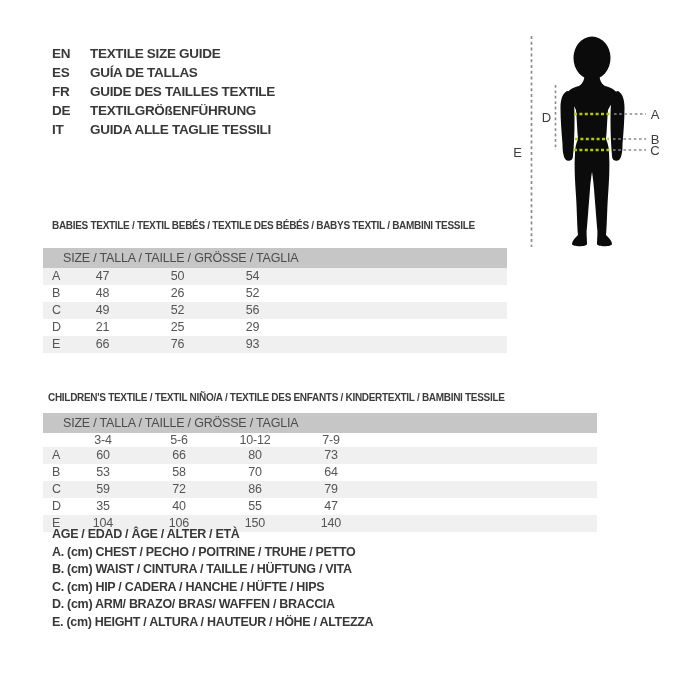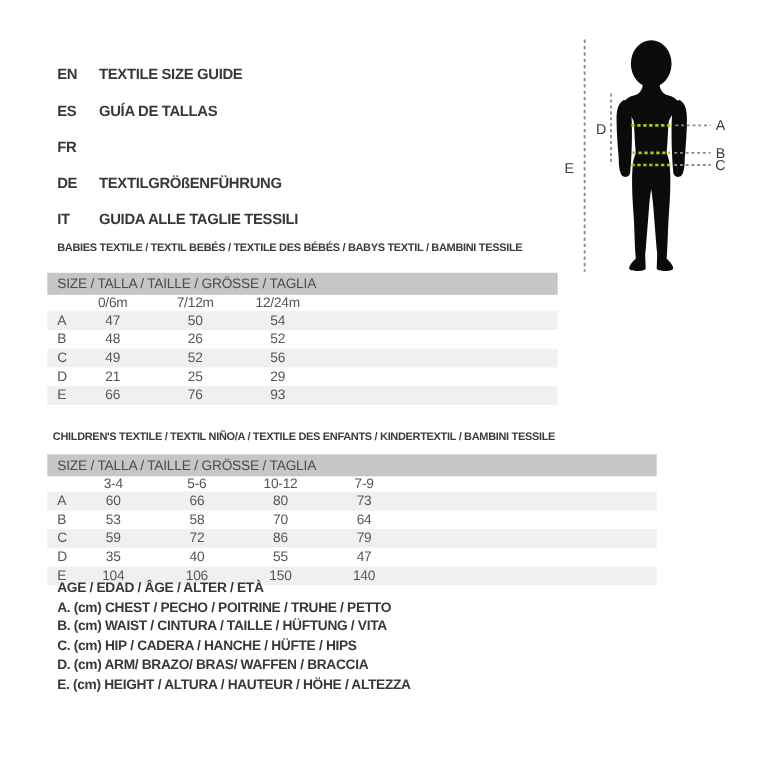--- a/index.html
+++ b/index.html
@@ -9,30 +9,30 @@
     font-family: "Liberation Sans", sans-serif;
     color: #3c3c3c;
     position: relative;
     overflow: hidden;
   }
   .abs { position: absolute; }
 
   
   .lang { left: 52px; top: 44px; }
   .lang-row { display: flex; height: 19px; align-items: center;
-              font-size: 13.5px; font-weight: bold; letter-spacing: -0.3px; color: #383838; margin-top: 14px; }
+              font-size: 13.5px; font-weight: bold; letter-spacing: -0.3px; color: #383838; }
   .lang-code { width: 38px; }
 
   
   .section-title { font-size: 10px; font-weight: bold; letter-spacing: -0.3px;
                    color: #3c3c3c; white-space: nowrap; }
 
   
   .size-table { font-size: 12.5px; color: #555555; letter-spacing: -0.2px; }
-  .size-bar { height: 20px; line-height: 20px; padding-left: 9px;
+  .size-bar { height: 20px; line-height: 20px; padding-left: 20px;
               background: var(--header_bar_bg, #c6c6c6); color: #4c4c4c; }
   .trow { display: grid; height: 17px; }
   .thead-row { height: 15px; }
   .babies-grid { grid-template-columns: 22px 75px 75px 75px; }
   .children-grid { grid-template-columns: 22px 76px 76px 76px 76px; }
   .tcell { text-align: center; line-height: 17px; }
   .thead-row .tcell { line-height: 15px; }
   .tcell.label { text-align: left; padding-left: 9px; }
   .stripe { background: var(--row_stripe_bg, #f0f0f0); }
 
@@ -52,20 +52,21 @@
   <div class="lang-row">
     <span class="lang-code">EN</span>
     <span>TEXTILE SIZE GUIDE</span>
   </div>
   <div class="lang-row">
     <span class="lang-code">ES</span>
     <span>GUÍA DE TALLAS</span>
   </div>
   <div class="lang-row">
     <span class="lang-code">FR</span>
+    <span>GUIDE DES TAILLES TEXTILE</span>
   </div>
   <div class="lang-row">
     <span class="lang-code">DE</span>
     <span>TEXTILGRÖßENFÜHRUNG</span>
   </div>
   <div class="lang-row">
     <span class="lang-code">IT</span>
     <span>GUIDA ALLE TAGLIE TESSILI</span>
   </div>
 </div>
@@ -138,26 +139,20 @@
 
   <line x1="69" y1="125" x2="106" y2="125" stroke-width="2.4" stroke-dasharray="3 2.4" stroke="#b6c802"></line>
   <line x1="108" y1="125" x2="141" y2="125" stroke-width="1.6" stroke-dasharray="2.6 2.6" stroke="#8a8a8a"></line>
   <text x="150" y="129.5" text-anchor="middle">C</text>
 </svg>
 
 <div class="abs section-title" style="left:52px; top:220px;">BABIES TEXTILE / TEXTIL BEBÉS / TEXTILE DES BÉBÉS / BABYS TEXTIL / BAMBINI TESSILE</div>
 
 <div class="abs size-table" style="left:43px; top:248px; width:464px;">
   <div class="size-bar">SIZE / TALLA / TAILLE / GRÖSSE / TAGLIA</div>
-  <div class="trow thead-row babies-grid">
-    <div class="tcell label"></div>
-    <div class="tcell">0/6m</div>
-    <div class="tcell">7/12m</div>
-    <div class="tcell">12/24m</div>
-  </div>
   <div class="trow babies-grid stripe">
     <div class="tcell label">A</div>
     <div class="tcell">47</div>
     <div class="tcell">50</div>
     <div class="tcell">54</div>
   </div>
   <div class="trow babies-grid">
     <div class="tcell label">B</div>
     <div class="tcell">48</div>
     <div class="tcell">26</div>

